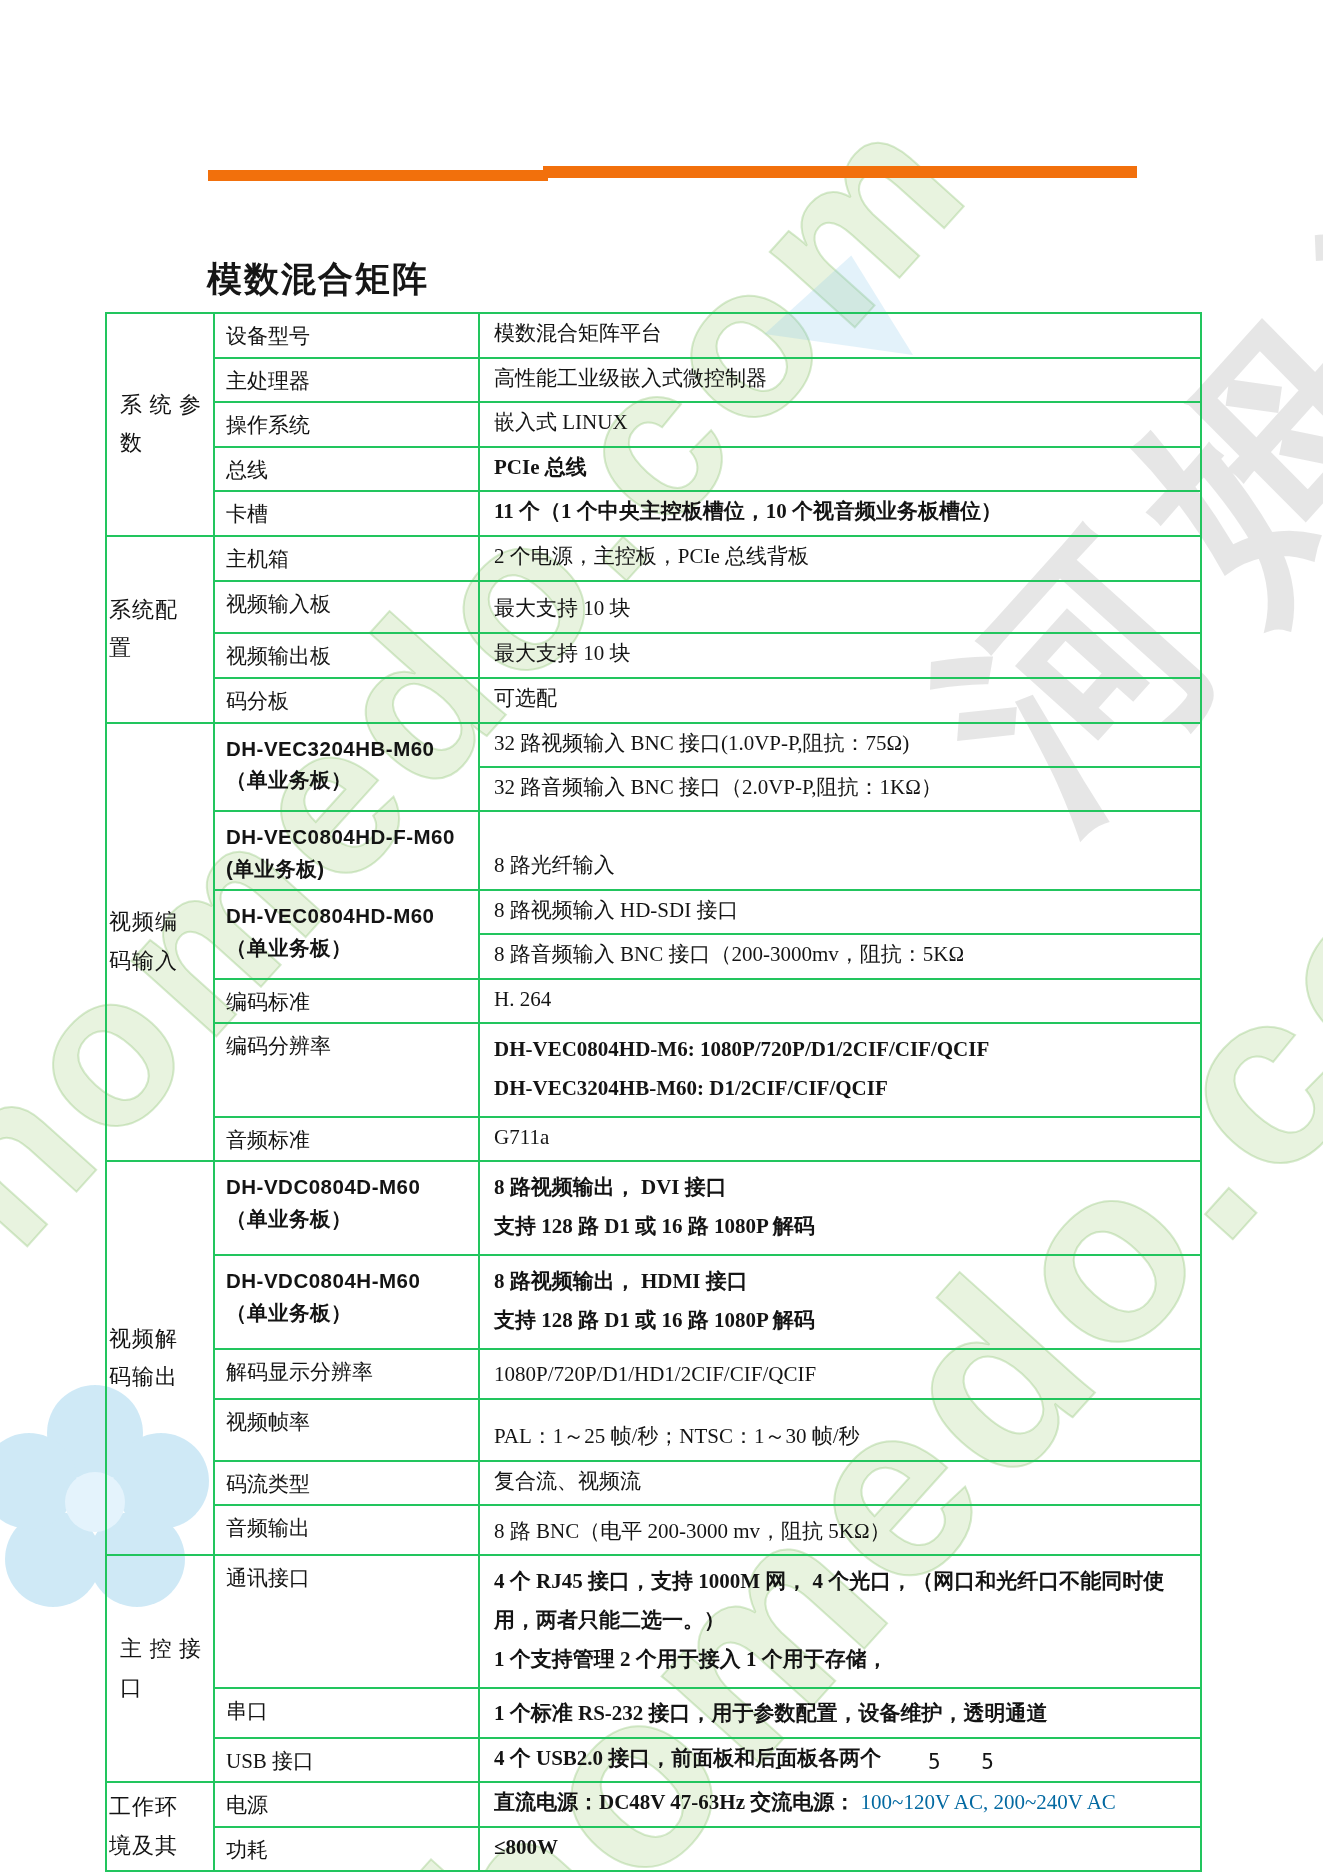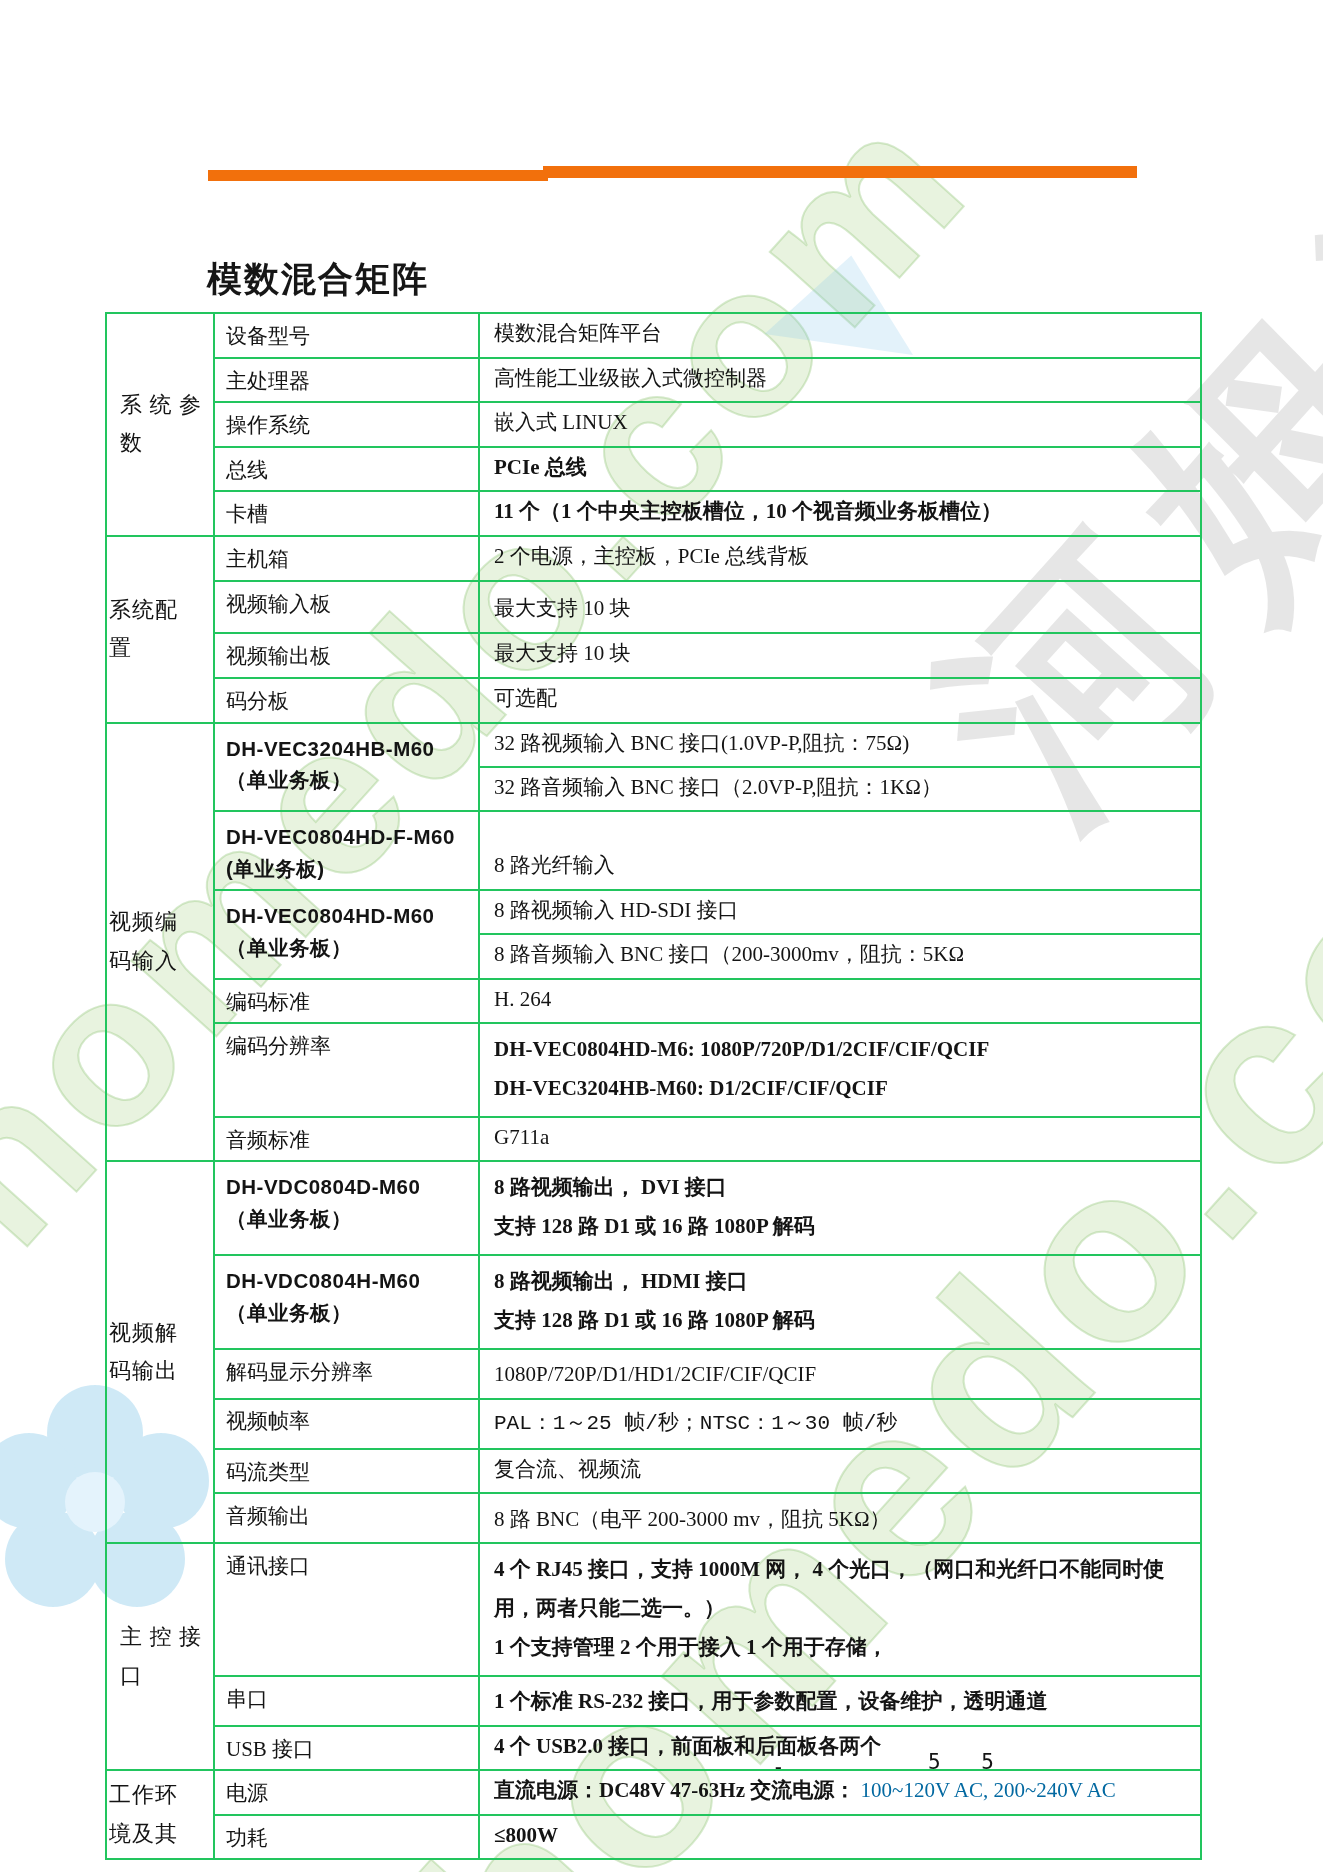--- a/index.html
+++ b/index.html
@@ -185,21 +185,21 @@
       <tr style="height: 68px;">
         <td class="label model" rowspan="1">DH-VDC0804H-M60
 （单业务板）</td>
         <td class="value multi"><span>8 路视频输出， HDMI 接口
 支持 128 路 D1 或 16 路 1080P 解码</span></td>
       </tr>
       <tr style="height: 50px;">
         <td class="label" rowspan="1">解码显示分辨率</td>
         <td class="value"><span>1080P/720P/D1/HD1/2CIF/CIF/QCIF</span></td>
       </tr>
-      <tr style="height: 50px; font-family: Liberation Mono, monospace;">
+      <tr style="height: 62px;">
         <td class="label" rowspan="1">视频帧率</td>
         <td class="value"><span>PAL：1～25 帧/秒；NTSC：1～30 帧/秒</span></td>
       </tr>
       <tr style="height: 44px;">
         <td class="label" rowspan="1">码流类型</td>
         <td class="value"><span>复合流、视频流</span></td>
       </tr>
       <tr style="height: 50px;">
         <td class="label" rowspan="1">音频输出</td>
         <td class="value"><span>8 路 BNC（电平 200-3000 mv，阻抗 5KΩ）</span></td>

